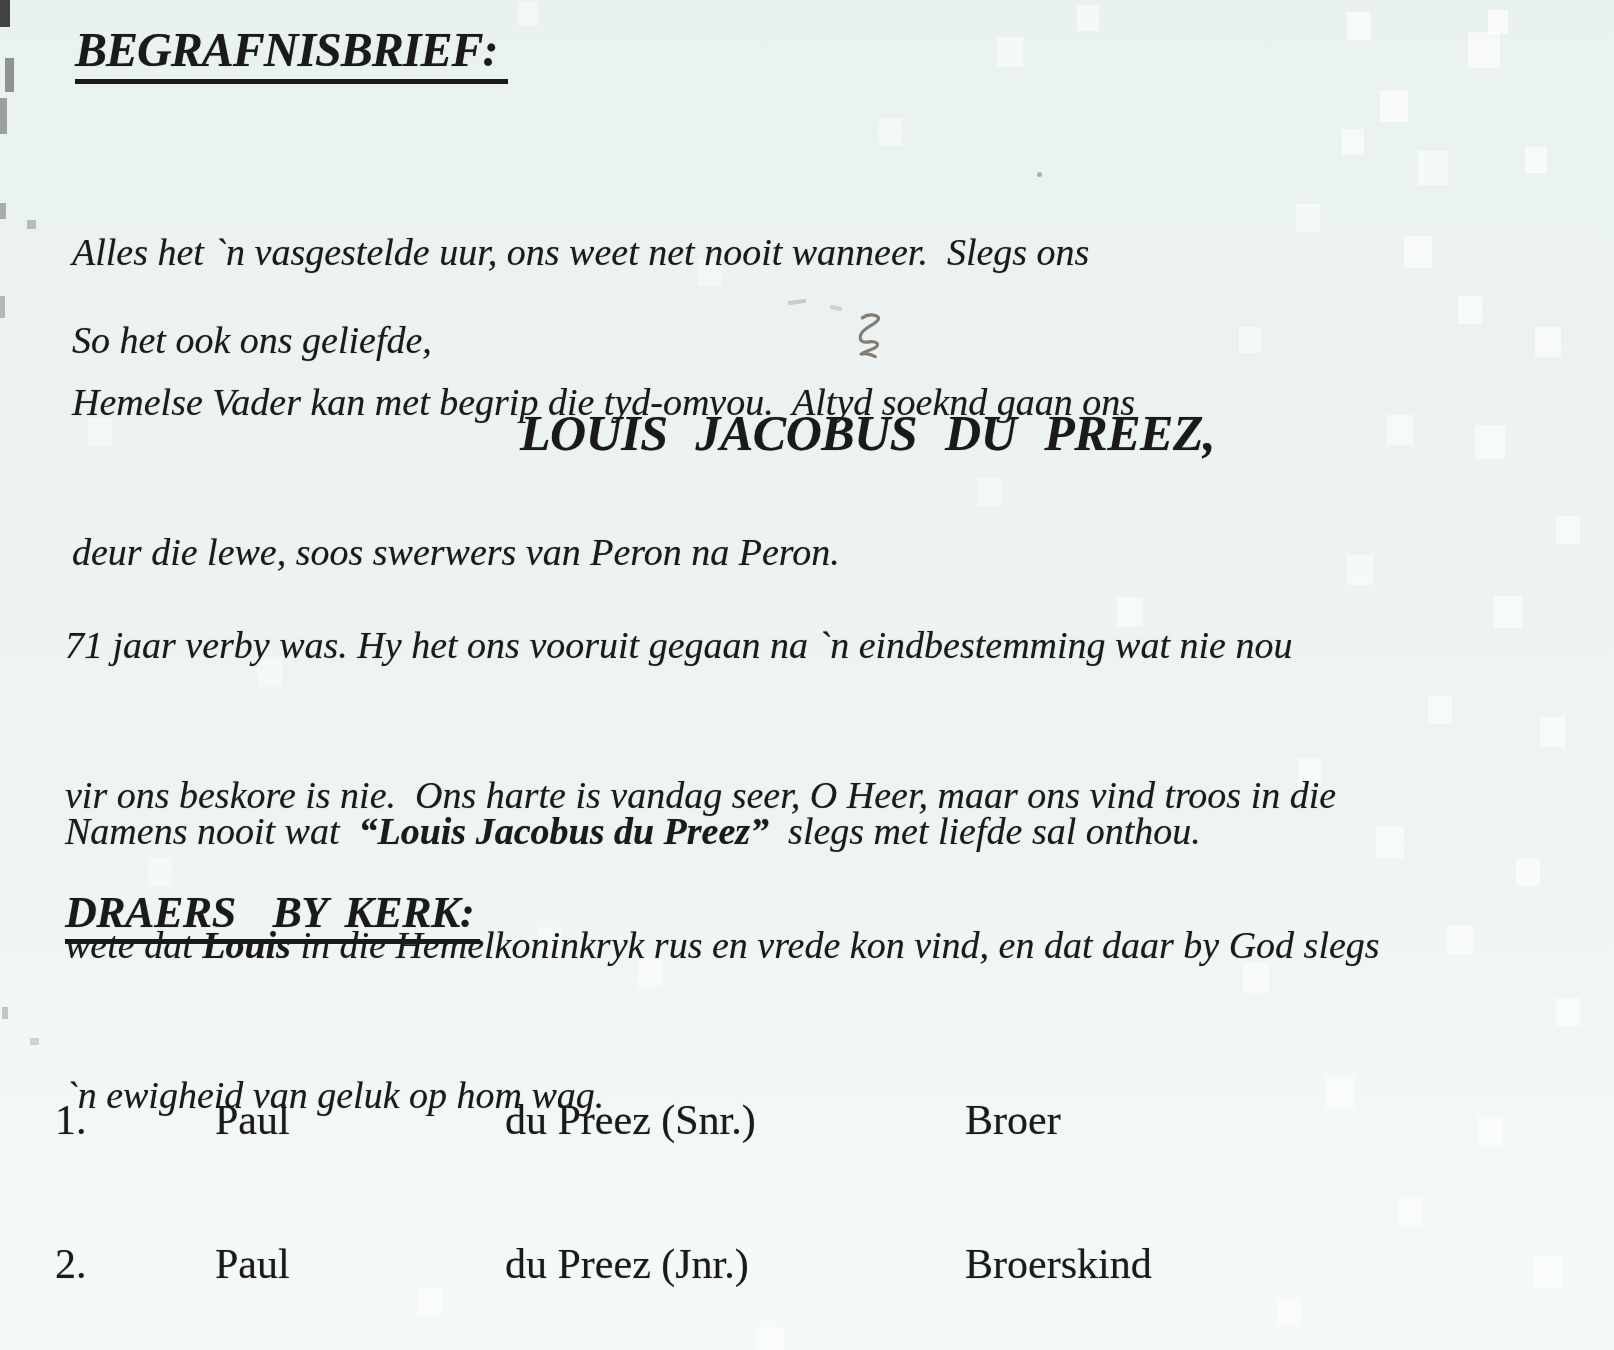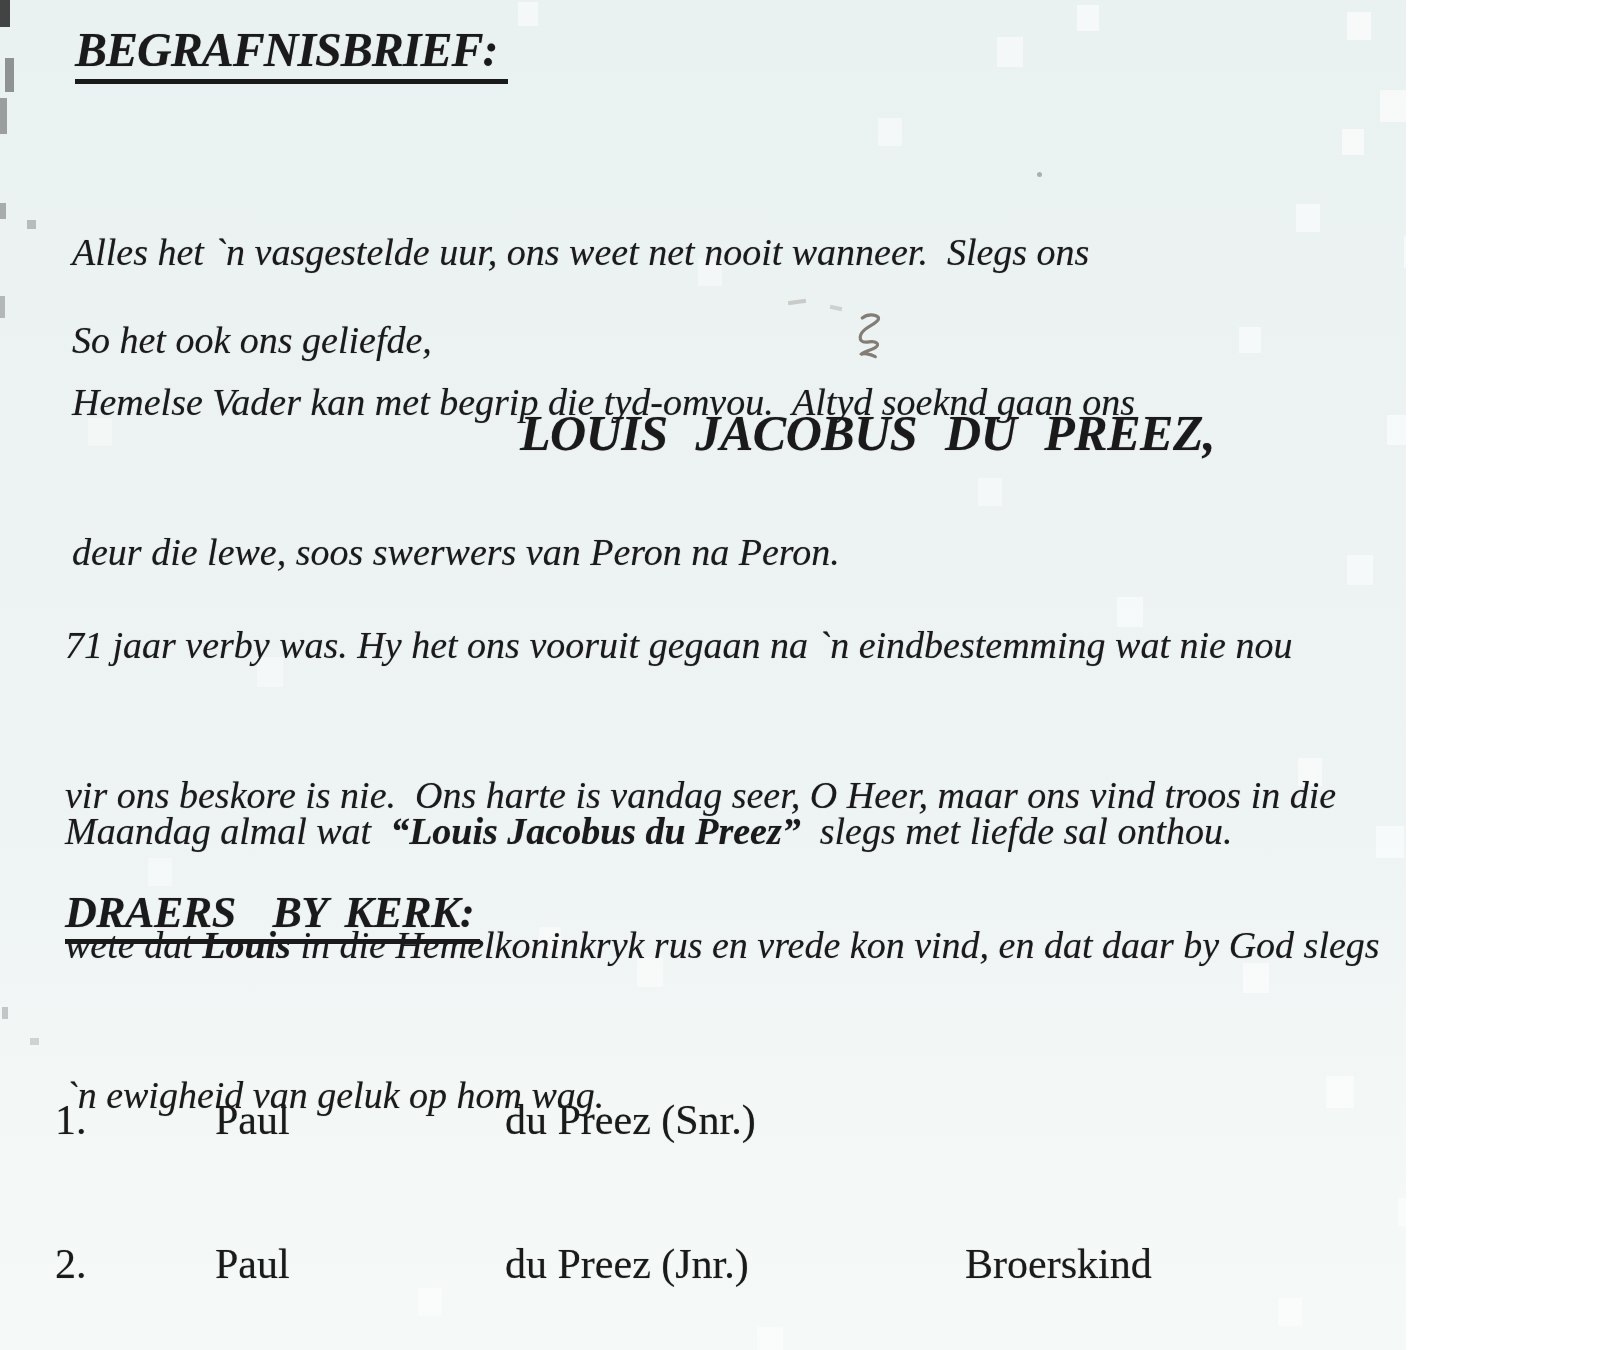--- a/index.html
+++ b/index.html
@@ -3,21 +3,21 @@
 <meta charset="utf-8">
 <style>
   html,body{margin:0;padding:0;}
   body{
     width:1614px;height:1350px;
     font-family:"Liberation Serif","DejaVu Serif",serif;
     overflow:hidden;
   }
   .page{
     position:relative;
-    width:1406px;height:1350px;
+    width:1614px;height:1350px;
     background:linear-gradient(180deg,#eaf1f1 0%,#ecf3f2 40%,#eef4f3 62%,#f3f8f7 82%,#f5f9f8 100%);
     color:#1a1a1a;
     overflow:hidden;
   }
   
   .speckles{
     position:absolute;left:0;top:0;width:16px;height:20px;
     pointer-events:none;
     box-shadow:
       1351px 16px 0 4px rgba(255,255,255,.65), 1476px 40px 0 8px rgba(255,255,255,.6),
@@ -133,29 +133,30 @@
 
   <div class="abs ink name-heading">LOUIS JACOBUS DU PREEZ,</div>
 
   <div class="abs ink body-par p-tribute">
     <div class="line">71 jaar verby was. Hy het ons vooruit gegaan na `n eindbestemming wat nie nou</div>
     <div class="line">vir ons beskore is nie.  Ons harte is vandag seer, O Heer, maar ons vind troos in die</div>
     <div class="line"><span>wete dat </span><span class="b">Louis</span><span> in die Hemelkoninkryk rus en vrede kon vind, en dat daar by God slegs</span></div>
     <div class="line">`n ewigheid van geluk op hom wag.</div>
   </div>
 
-  <div class="abs ink body-par p-remembrance"><span>Maandag almal wat  </span><span class="b">“Louis Jacobus du Preez”</span><span>  slegs met liefde sal onthou.</span></div>
+  <div class="abs ink body-par p-remembrance"><span>Namens nooit wat  </span><span class="b">“Louis Jacobus du Preez”</span><span>  slegs met liefde sal onthou.</span></div>
 
   <h2 class="abs ink sec-heading" style="margin:0;font-style:italic;"><span class="underlined">DRAERS  BY KERK:</span></h2>
 
   <div class="abs ink bearers">
     <div class="bearer-row">
       <span>1.</span>
       <span>Paul</span>
       <span>du Preez (Snr.)</span>
+      <span>Broer</span>
     </div>
     <div class="bearer-row">
       <span>2.</span>
       <span>Paul</span>
       <span>du Preez (Jnr.)</span>
       <span>Broerskind</span>
     </div>
     
     
     

